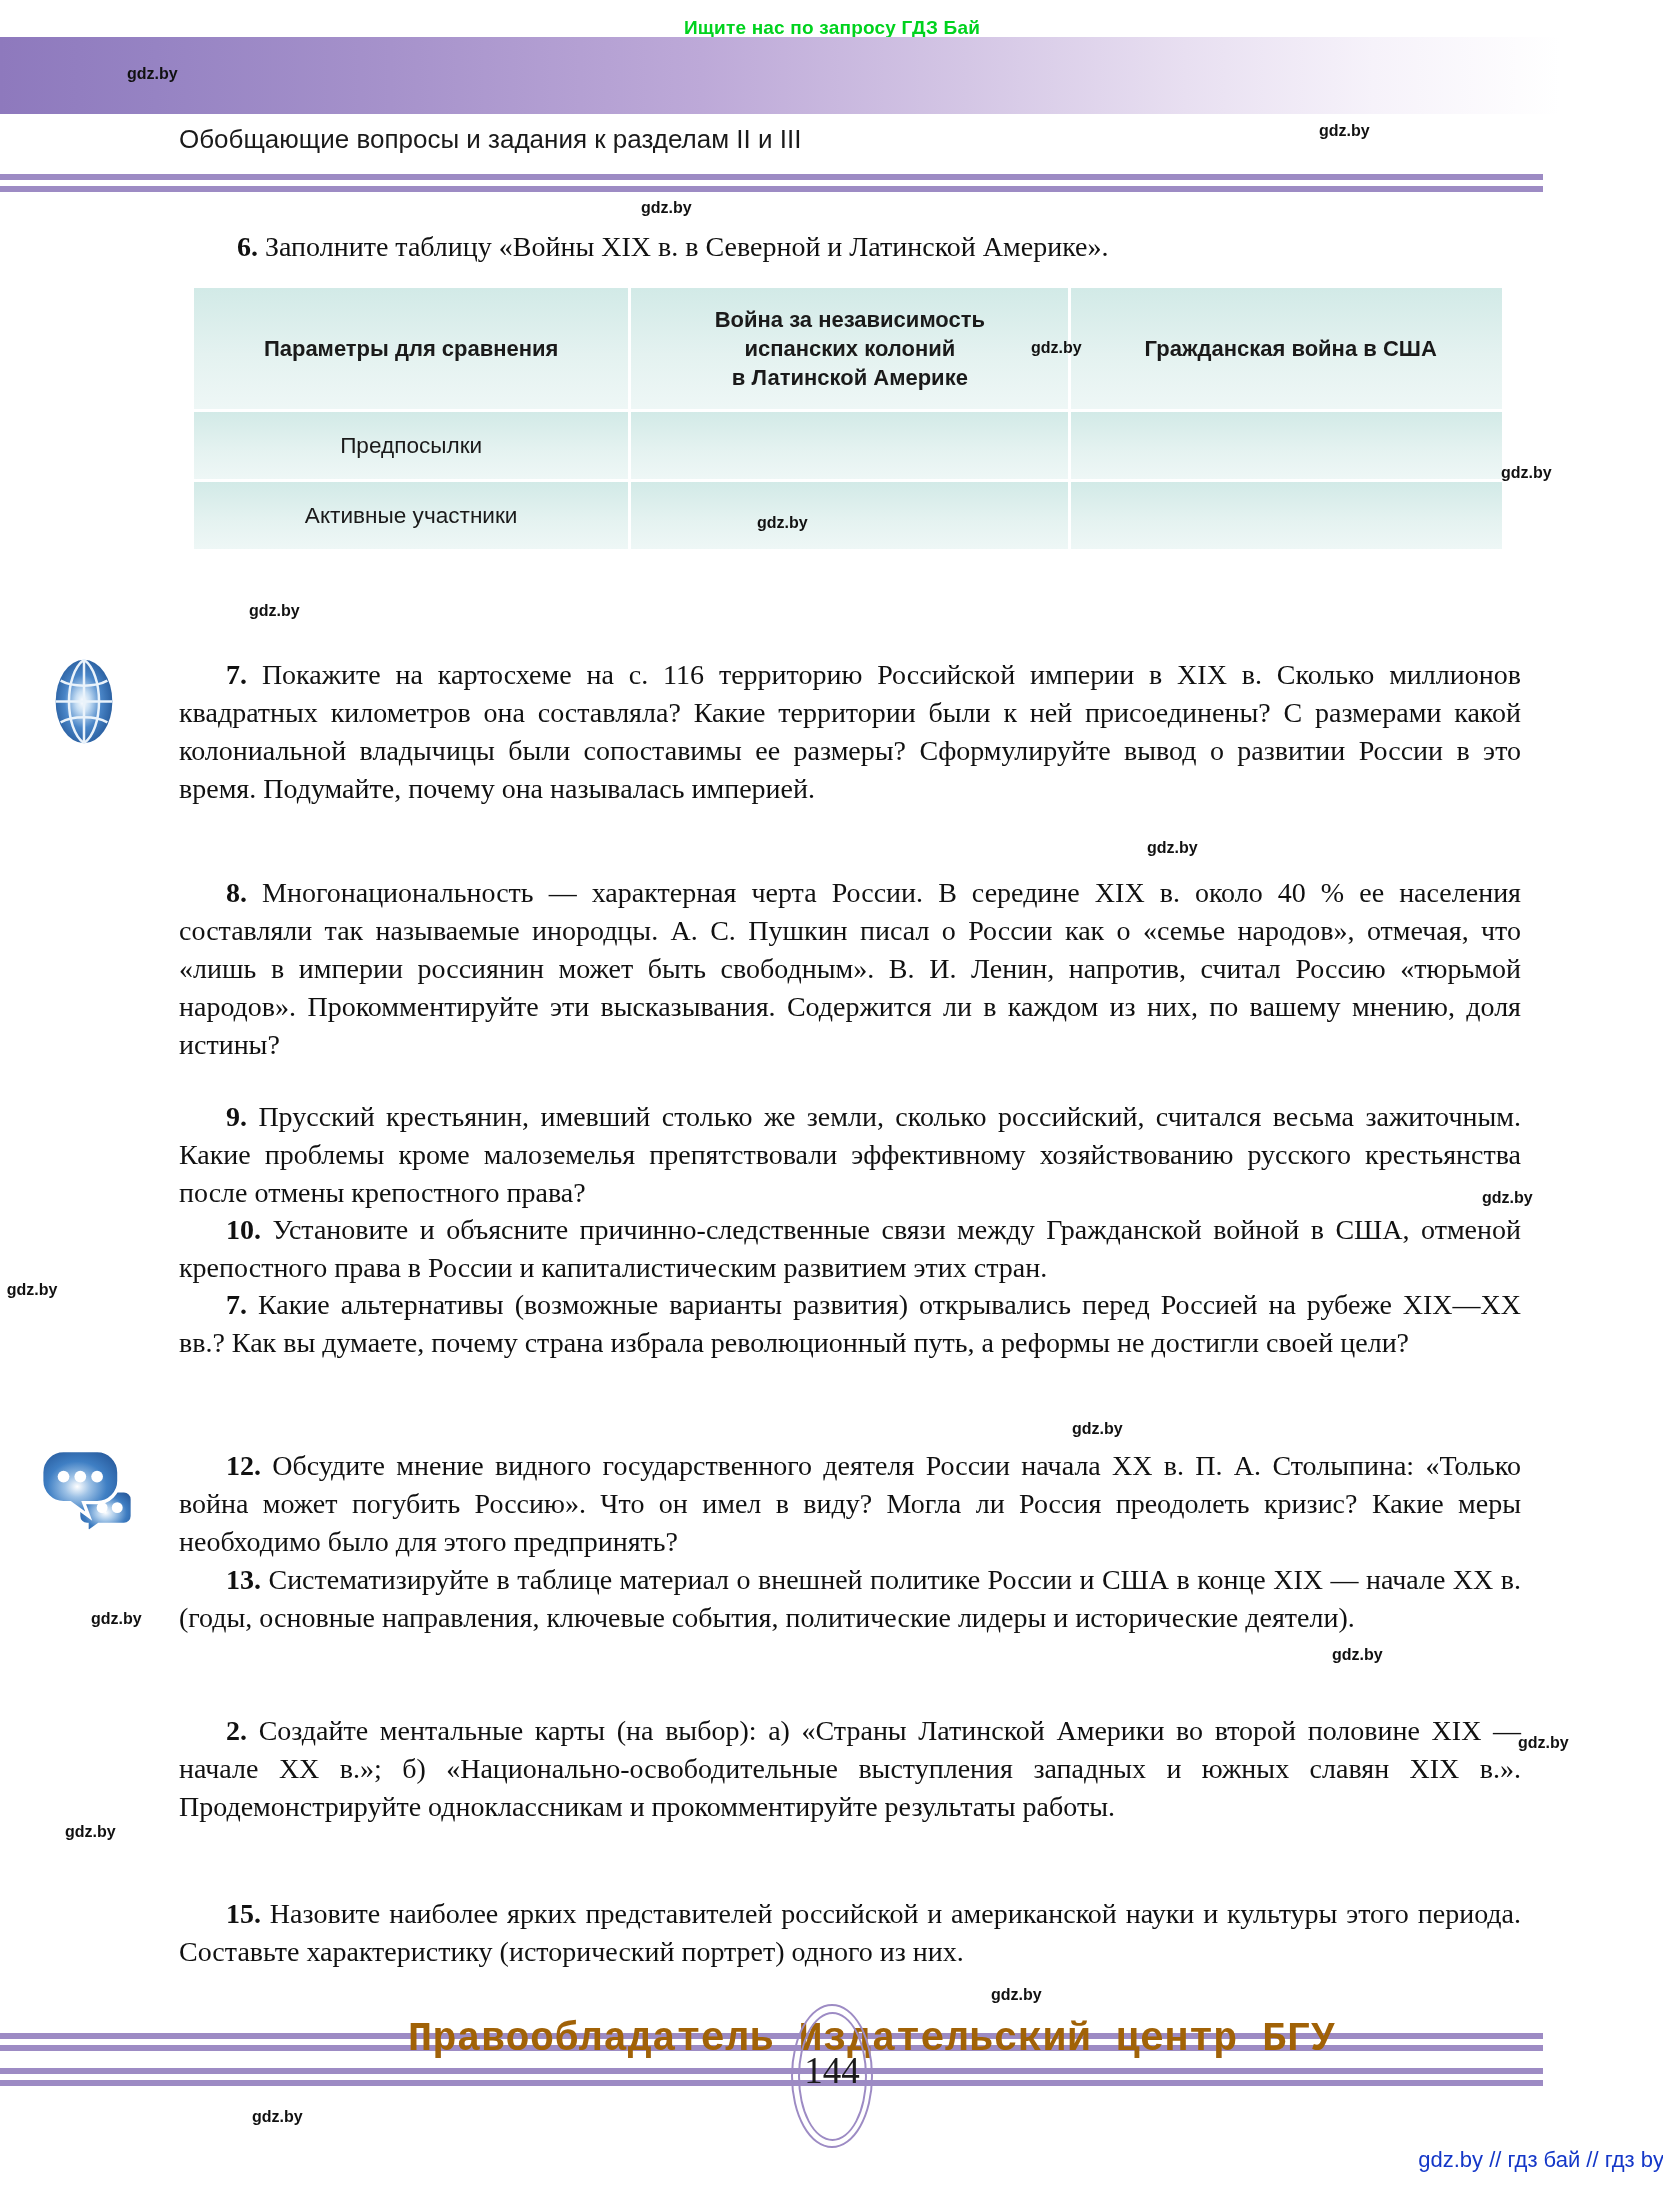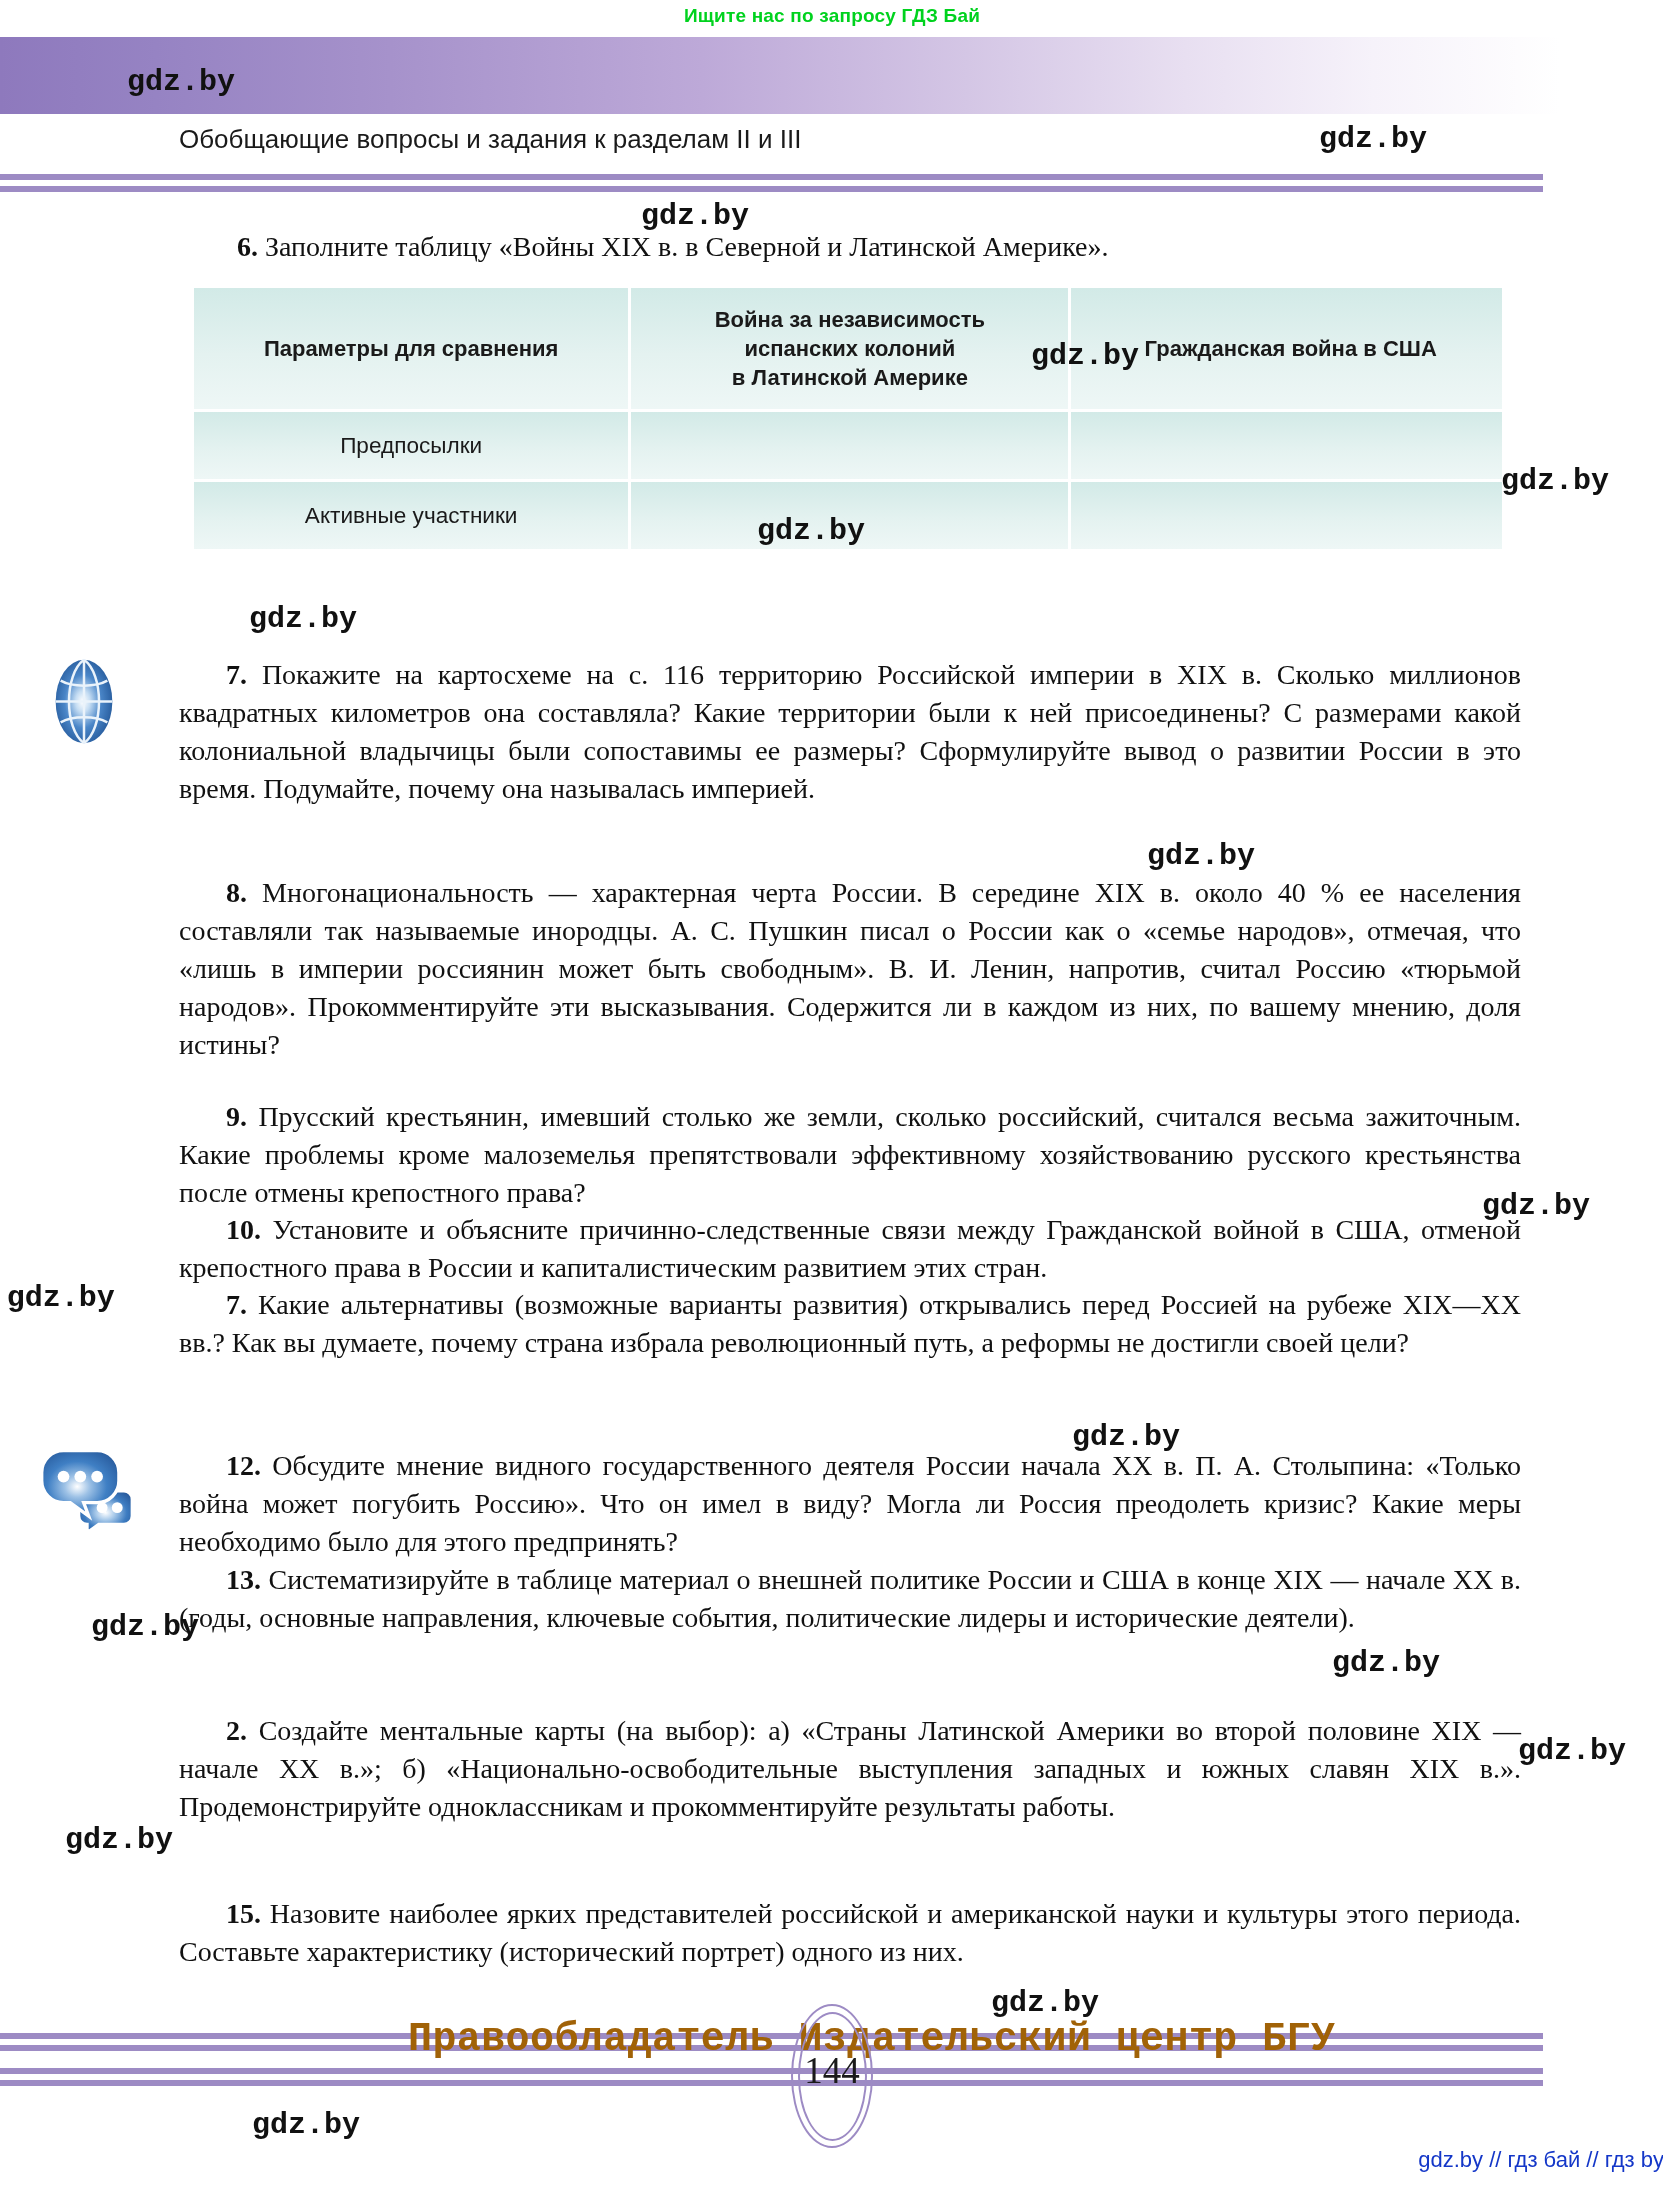--- a/index.html
+++ b/index.html
@@ -17,21 +17,21 @@
 
   
   .top-promo {
     position: absolute;
     top: 0; left: 0; width: 1664px;
     text-align: center;
     font-family: "Liberation Sans", sans-serif;
     font-weight: bold;
     font-size: 19px;
     color: #00d21e;
-    padding-top: 5px;
+    padding-top: 17px;
     letter-spacing: 0.2px;
   }
 
   
   .header-band {
     position: absolute;
     top: 37px; left: 0;
     width: 1560px; height: 77px;
     background: linear-gradient(to right,
         #8e79bd 0%, #9683c3 10%, #a692cb 25%,
@@ -121,23 +121,23 @@
   }
   .icon-chat {
     position: absolute;
     left: 35px; top: 1442px;
     width: 99px; height: 91px;
   }
 
   
   .wm {
     position: absolute;
-    font-family: Liberation Mono, monospace;
+    font-family: Liberation Sans, sans-serif;
     font-weight: bold;
-    font-size: 30px;
+    font-size: 16px;
     color: #111;
     white-space: nowrap;
   }
 
   
   .rule-wrap-bot {
     position: absolute;
     left: 0; width: 1543px;
   }
   .copyright {

